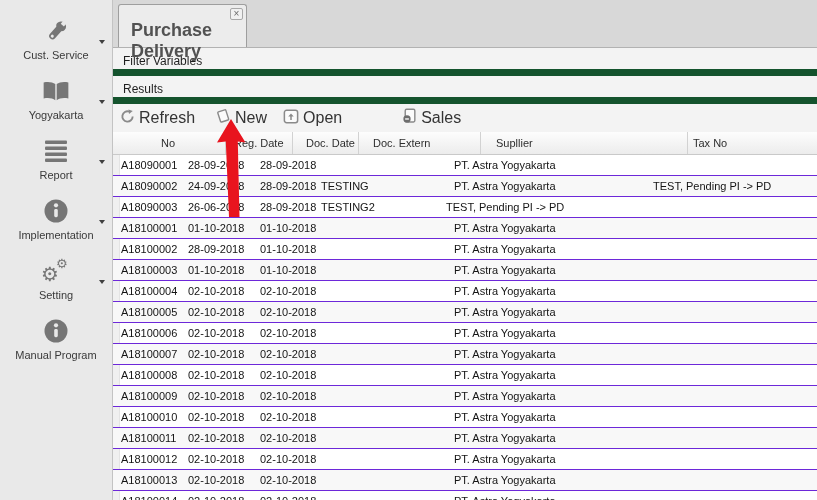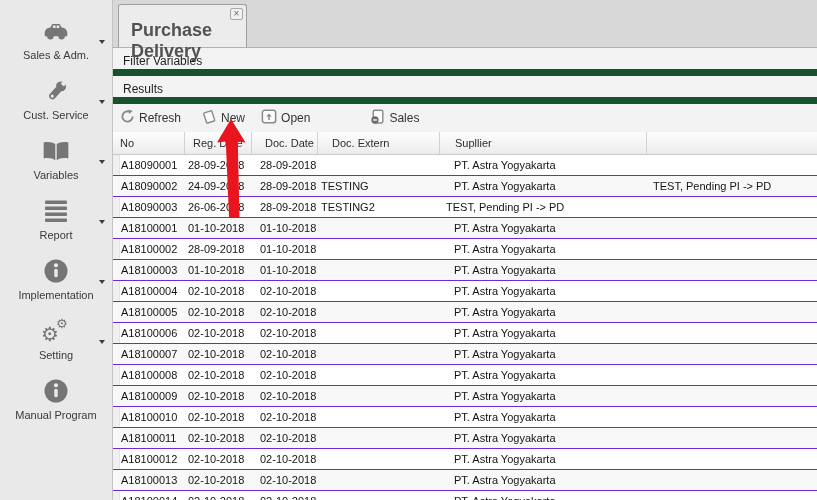--- a/index.html
+++ b/index.html
@@ -25,32 +25,32 @@
   .tabstrip{position:relative;height:47px;background:#d8d8d8;border-bottom:1px solid #b2b2b2;}
   .tab{position:absolute;left:5px;top:4px;width:129px;height:43px;box-sizing:border-box;
        background:#ececec;border:1px solid #9e9e9e;border-bottom:none;
        border-radius:3px 3px 0 0;cursor:pointer;}
   .tab-title{font-size:18px;font-weight:bold;color:#525252;padding:15px 0 0 12px;}
   .tab-close{position:absolute;right:3px;top:3px;width:13px;height:12px;box-sizing:border-box;
              background:#f1f1f1;border:1px solid #a8a8a8;border-radius:2px;
              font-size:10px;line-height:10px;text-align:center;color:#6b6b6b;cursor:pointer;}
   .bar{height:28px;box-sizing:border-box;line-height:27px;padding-left:10px;font-size:12px;
        color:#1f1f1f;background:#f3f3f3;border-bottom:7px solid #14532d;}
-  .toolbar{height:28px;background:#f3f3f3;display:flex;align-items:center;font-size:12px;color:#333;}
+  .toolbar{height:28px;background:#f3f3f3;display:flex;align-items:center;font-size:16px;color:#333;}
   .tbtn{display:flex;align-items:center;gap:4px;cursor:pointer;padding:2px 4px;}
   .tbtn-refresh{margin-left:3px;}
   .tbtn-new{margin-left:12px;}
   .tbtn-open{margin-left:8px;}
   .tbtn-delete{margin-left:52px;}
   
   .thead{height:23px;box-sizing:border-box;background:linear-gradient(#fdfdfd,#ececec);
          border-bottom:1px solid #c9c9c9;display:flex;font-size:11px;color:#2e2e2e;}
   .hcell{box-sizing:border-box;line-height:22px;border-right:1px solid #d2d2d2;
          overflow:hidden;white-space:nowrap;}
-  .hcell.c0{width:72px;padding-left:7px;}
+  .hcell.c0{width:72px;padding-left:7px;margin-left:41px;}
   .hcell.c1{width:67px;padding-left:8px;}
   .hcell.c2{width:66px;padding-left:10px;text-align:center;}
   .hcell.c3{width:122px;padding-left:14px;}
   .hcell.c4{width:207px;padding-left:15px;}
   .hcell.c5{flex:1;padding-left:5px;border-right:none;}
   .tbody{position:relative;}
   .trow{display:flex;height:20px;line-height:20px;font-size:11px;color:#141414;
         border-bottom:1px solid #6d28d9;background:#ffffff;cursor:default;}
   .trow.alt{background:#f8f8f8;align-items:center;}
   .trow::before{content:"";width:6px;flex:none;background:#f0f0f0;border-right:1px solid #e4e4e4;}
@@ -64,33 +64,20 @@
   
   .arrow-overlay{position:absolute;left:212px;top:118px;pointer-events:none;z-index:9;}
 </style>
 </head>
 <body>
 
 <div class="stage">
 
   <div class="sidebar">
 
-    <div class="sb-item">
-      <div class="sb-icon">
-        <svg width="32" height="21" viewBox="0 0 34 22">
-          <path d="M5 12.5c.2-3.5 2.5-5.3 6-5.7L13.2 3h7.6L23 6.8c3.5.4 5.8 2.2 6 5.7V16h-2.7a3.4 3.4 0 0 1-6.8 0h-5a3.4 3.4 0 0 1-6.8 0H5z"></path>
-          <circle cx="10.5" cy="16" r="2.7"></circle>
-            <circle cx="23.5" cy="16" r="2.7"></circle>
-          <rect x="13.7" y="4.6" width="2.9" height="2.7" fill="#e9e9e9"></rect>
-          <rect x="17.6" y="4.6" width="2.9" height="2.7" fill="#e9e9e9"></rect>
-        </svg>
-      </div>
-      <div class="sb-label">Sales &amp; Adm.</div>
-      <span class="sb-caret"></span>
-    </div>
 
     <div class="sb-item">
       <div class="sb-icon">
         <svg width="27" height="27" viewBox="0 0 32 32">
           <g transform="rotate(42 16 16)">
             <path d="M16 2a6 6 0 0 0-6 6c0 .8.2 1.6.5 2.3L12 12v11a4 4 0 1 0 8 0V12l1.5-1.7c.3-.7.5-1.5.5-2.3a6 6 0 0 0-6-6z"></path>
             <rect x="13.5" y="0.5" width="5" height="5.2" fill="#e9e9e9"></rect>
             <circle cx="16" cy="23.5" r="1.8" fill="#e9e9e9"></circle>
           </g>
         </svg>
@@ -99,21 +86,21 @@
       <span class="sb-caret"></span>
     </div>
 
     <div class="sb-item">
       <div class="sb-icon">
         <svg width="30" height="24" viewBox="0 0 34 26">
           <path d="M16.2 5.2C13 2.8 7.8 2.3 3 3.4v18.2c4.8-1.1 10-.6 13.2 1.8V5.2z"></path>
           <path d="M17.8 5.2C21 2.8 26.2 2.3 31 3.4v18.2c-4.8-1.1-10-.6-13.2 1.8V5.2z"></path>
         </svg>
       </div>
-      <div class="sb-label">Variables</div>
+      <div class="sb-label">Yogyakarta</div>
       <span class="sb-caret"></span>
     </div>
 
     <div class="sb-item">
       <div class="sb-icon">
         <svg width="26" height="24" viewBox="0 0 26 24">
           <rect x="2" y="1.5" width="22" height="3.6" rx="1"></rect>
           <rect x="2" y="7.5" width="22" height="3.6" rx="1"></rect>
           <rect x="2" y="13.5" width="22" height="3.6" rx="1"></rect>
           <rect x="2" y="19.5" width="22" height="3.6" rx="1"></rect>
@@ -217,20 +204,21 @@
         <span>Sales</span>
       </div>
     </div>
 
     <div class="thead">
         <div class="hcell c0">No</div>
         <div class="hcell c1">Reg. Date</div>
         <div class="hcell c2">Doc. Date</div>
         <div class="hcell c3">Doc. Extern</div>
         <div class="hcell c4">Supllier</div>
+        <div class="hcell c5">Tax No</div>
       </div>
     <div class="tbody">
         <div class="trow">
           <div class="cell c0">A18090001</div>
           <div class="cell c1">28-09-2018</div>
           <div class="cell c2">28-09-2018</div>
           <div class="cell c3"></div>
           <div class="cell c4">PT. Astra Yogyakarta</div>
           <div class="cell c5"></div>
         </div>

